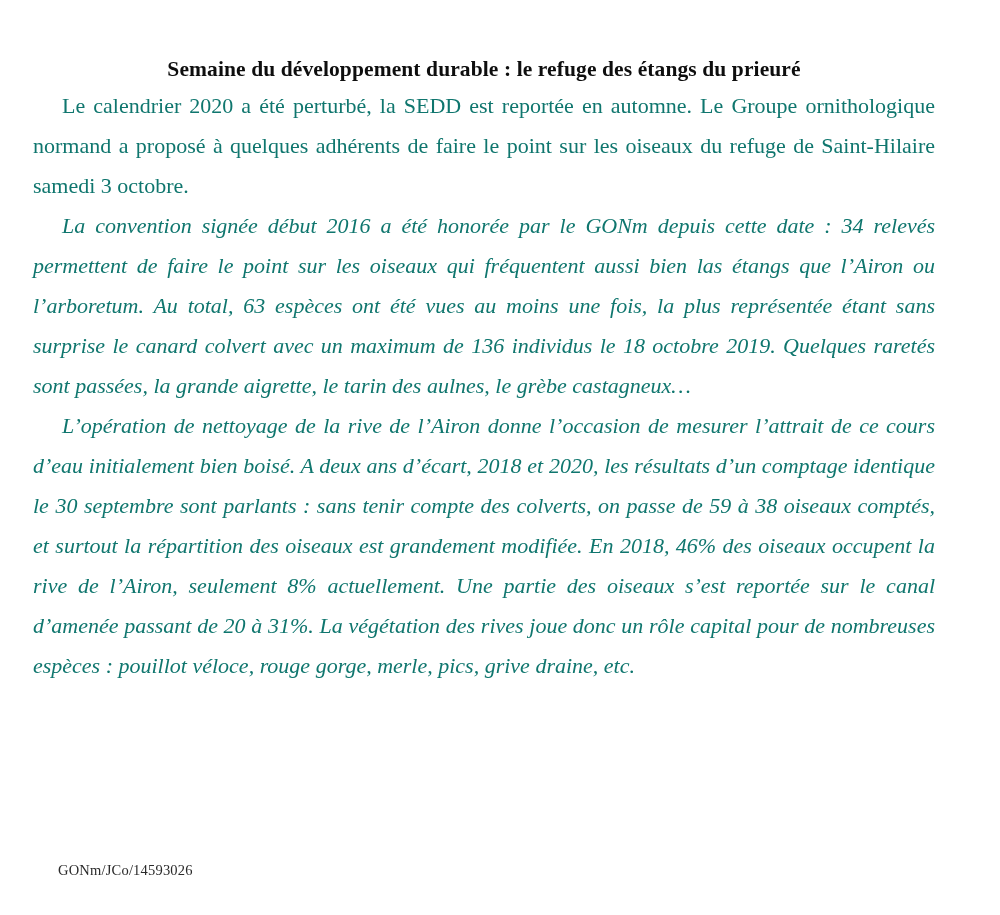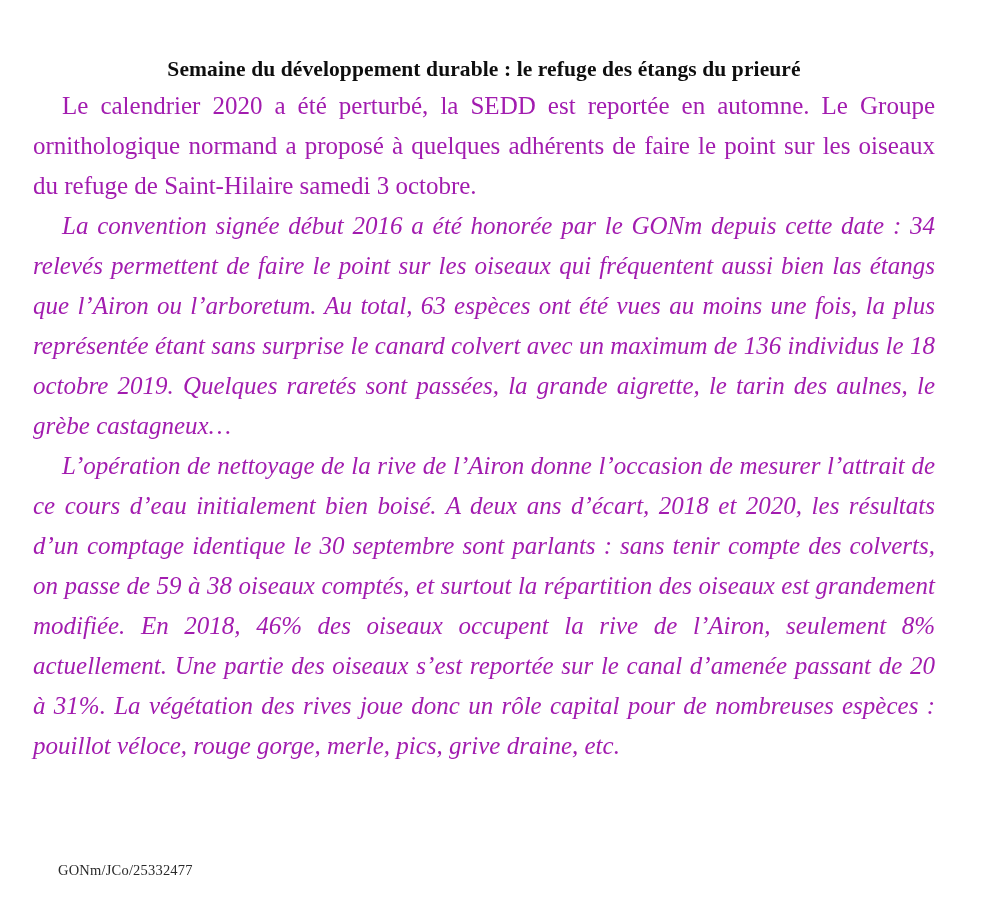--- a/index.html
+++ b/index.html
@@ -41,23 +41,23 @@
     left: 33px;
     top: 86px;
     width: 902px;
   }
 
   .para {
     margin: 0 0 0 0;
     text-align: justify;
     text-justify: inter-word;
     text-indent: 29px;
-    font-size: 25px;
+    font-size: 22px;
     line-height: 40px;
-    color: #a21caf;
+    color: #0f766e;
     hyphens: none;
   }
 
   .para + .para {
     margin-top: 0px;
     font-style: italic;
   }
 
   .footer-ref {
     position: absolute;
@@ -75,15 +75,15 @@
 <div class="page">
 
   <h1 class="doc-title">Semaine du développement durable : le refuge des étangs du prieuré</h1>
 
   <div class="body-block">
     <p class="para">Le calendrier 2020 a été perturbé, la SEDD est reportée en automne. Le Groupe ornithologique normand a proposé à quelques adhérents de faire le point sur les oiseaux du refuge de Saint-Hilaire samedi 3 octobre.</p>
     <p class="para">La convention signée début 2016 a été honorée par le GONm depuis cette date : 34 relevés permettent de faire le point sur les oiseaux qui fréquentent aussi bien las étangs que l’Airon ou l’arboretum. Au total, 63 espèces ont été vues au moins une fois, la plus représentée étant sans surprise le canard colvert avec un maximum de 136 individus le 18 octobre 2019. Quelques raretés sont passées, la grande aigrette, le tarin des aulnes, le grèbe castagneux…</p>
     <p class="para">L’opération de nettoyage de la rive de l’Airon donne l’occasion de mesurer l’attrait de ce cours d’eau initialement bien boisé. A deux ans d’écart, 2018 et 2020, les résultats d’un comptage identique le 30 septembre sont parlants : sans tenir compte des colverts, on passe de 59 à 38 oiseaux comptés, et surtout la répartition des oiseaux est grandement modifiée. En 2018, 46% des oiseaux occupent la rive de l’Airon, seulement 8% actuellement. Une partie des oiseaux s’est reportée sur le canal d’amenée passant de 20 à 31%. La végétation des rives joue donc un rôle capital pour de nombreuses espèces : pouillot véloce, rouge gorge, merle, pics, grive draine, etc.</p>
   </div>
 
-  <div class="footer-ref">GONm/JCo/25332477</div>
+  <div class="footer-ref">GONm/JCo/14593026</div>
 
 </div>
 
 </body></html>

